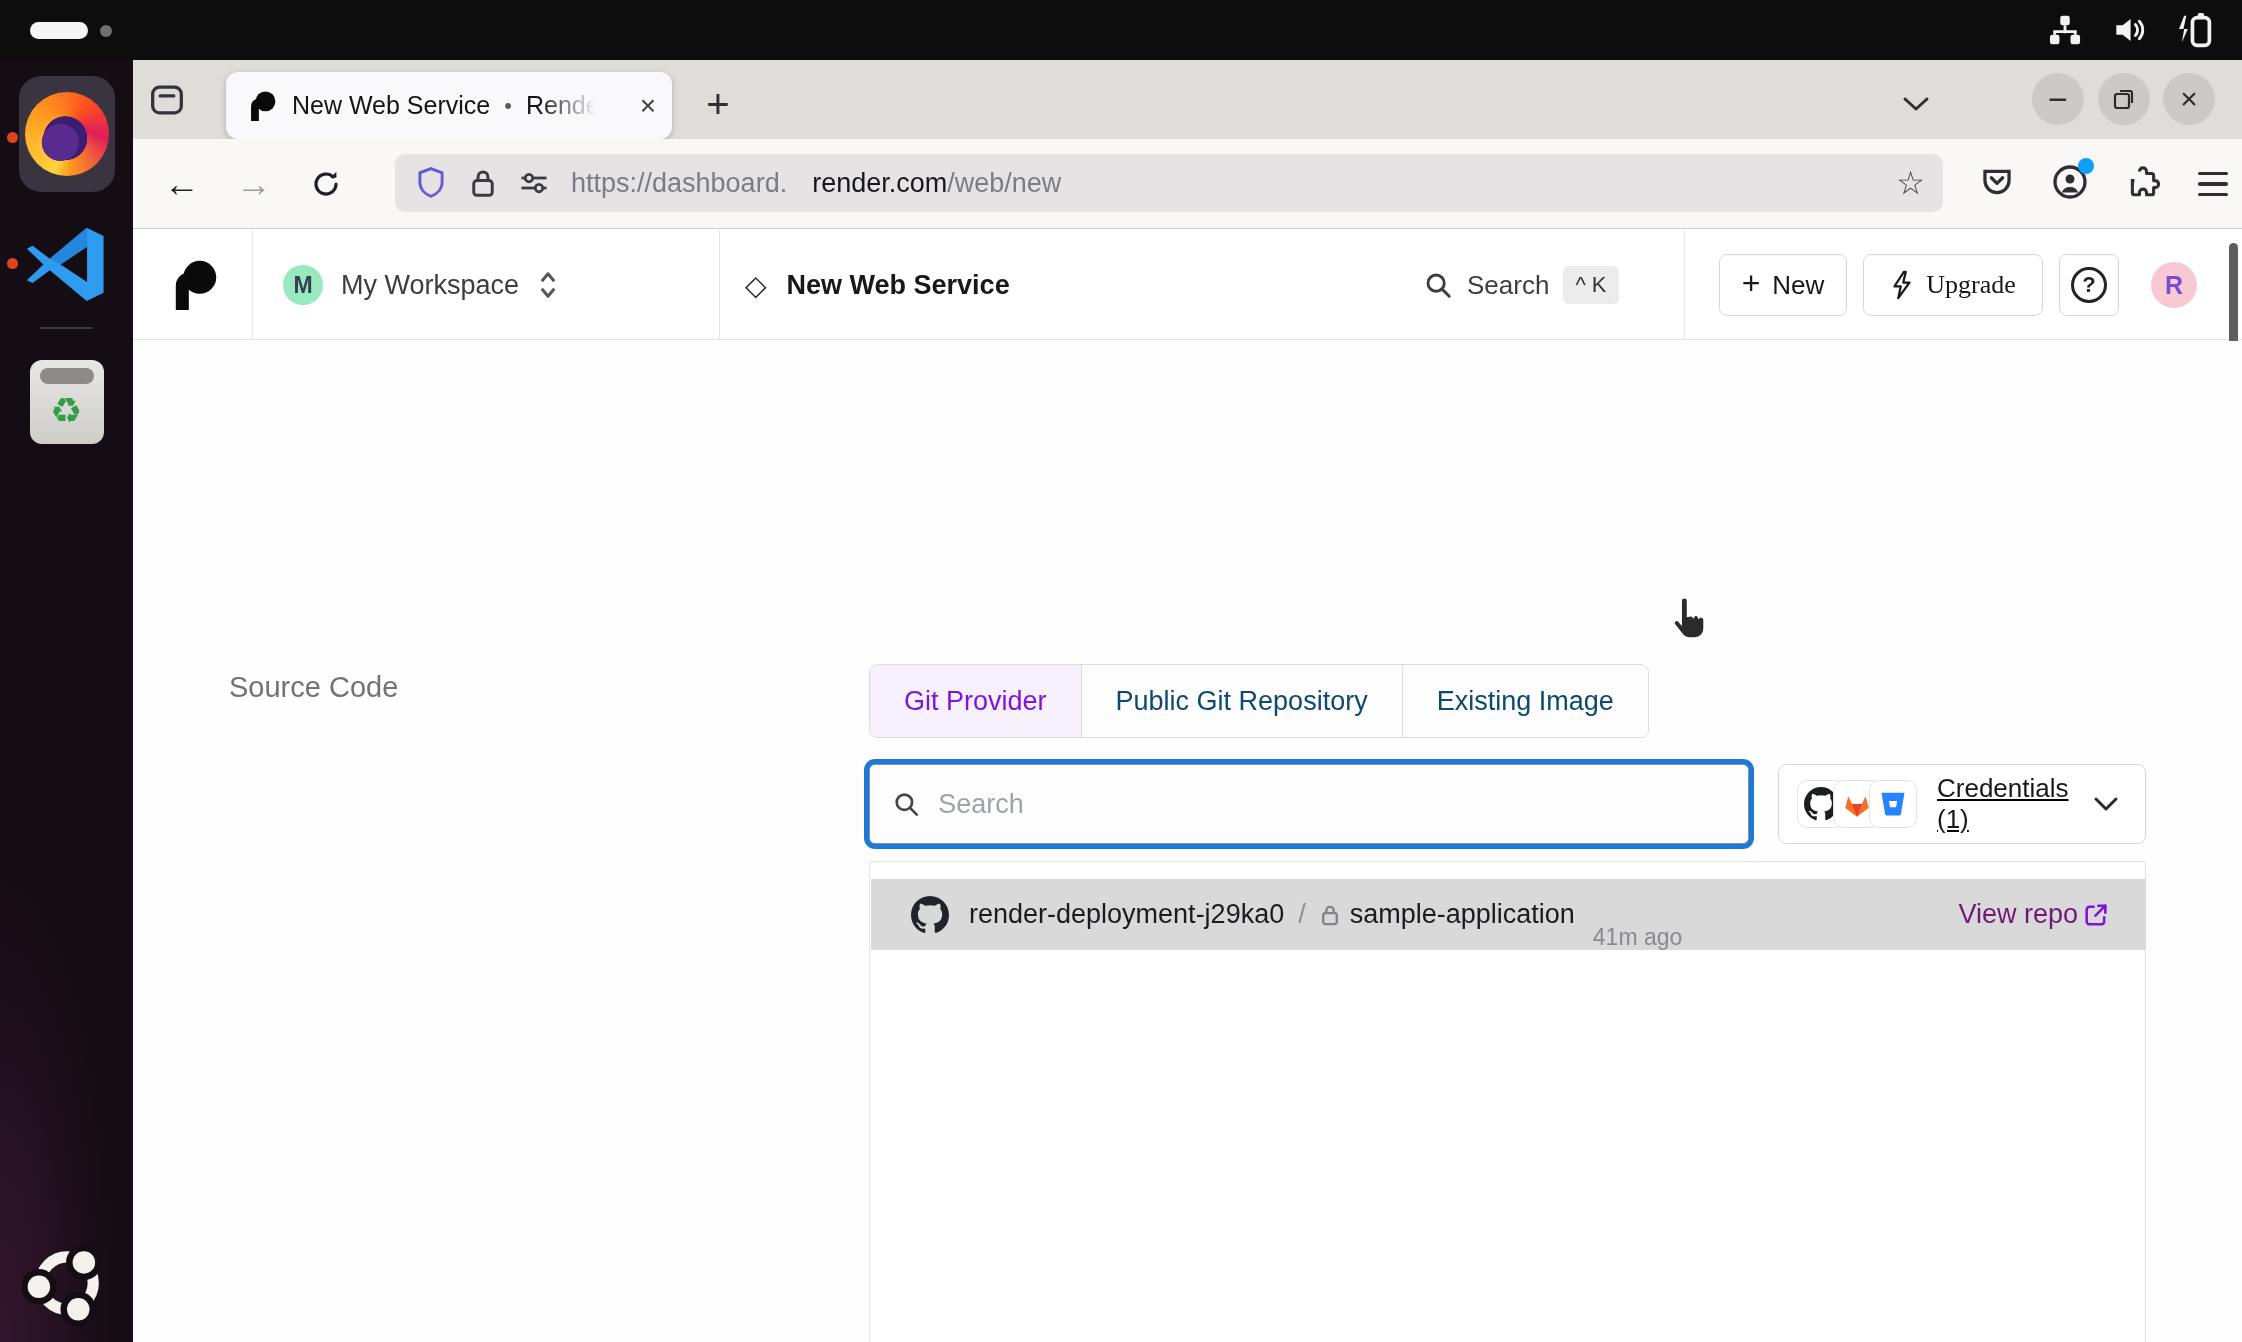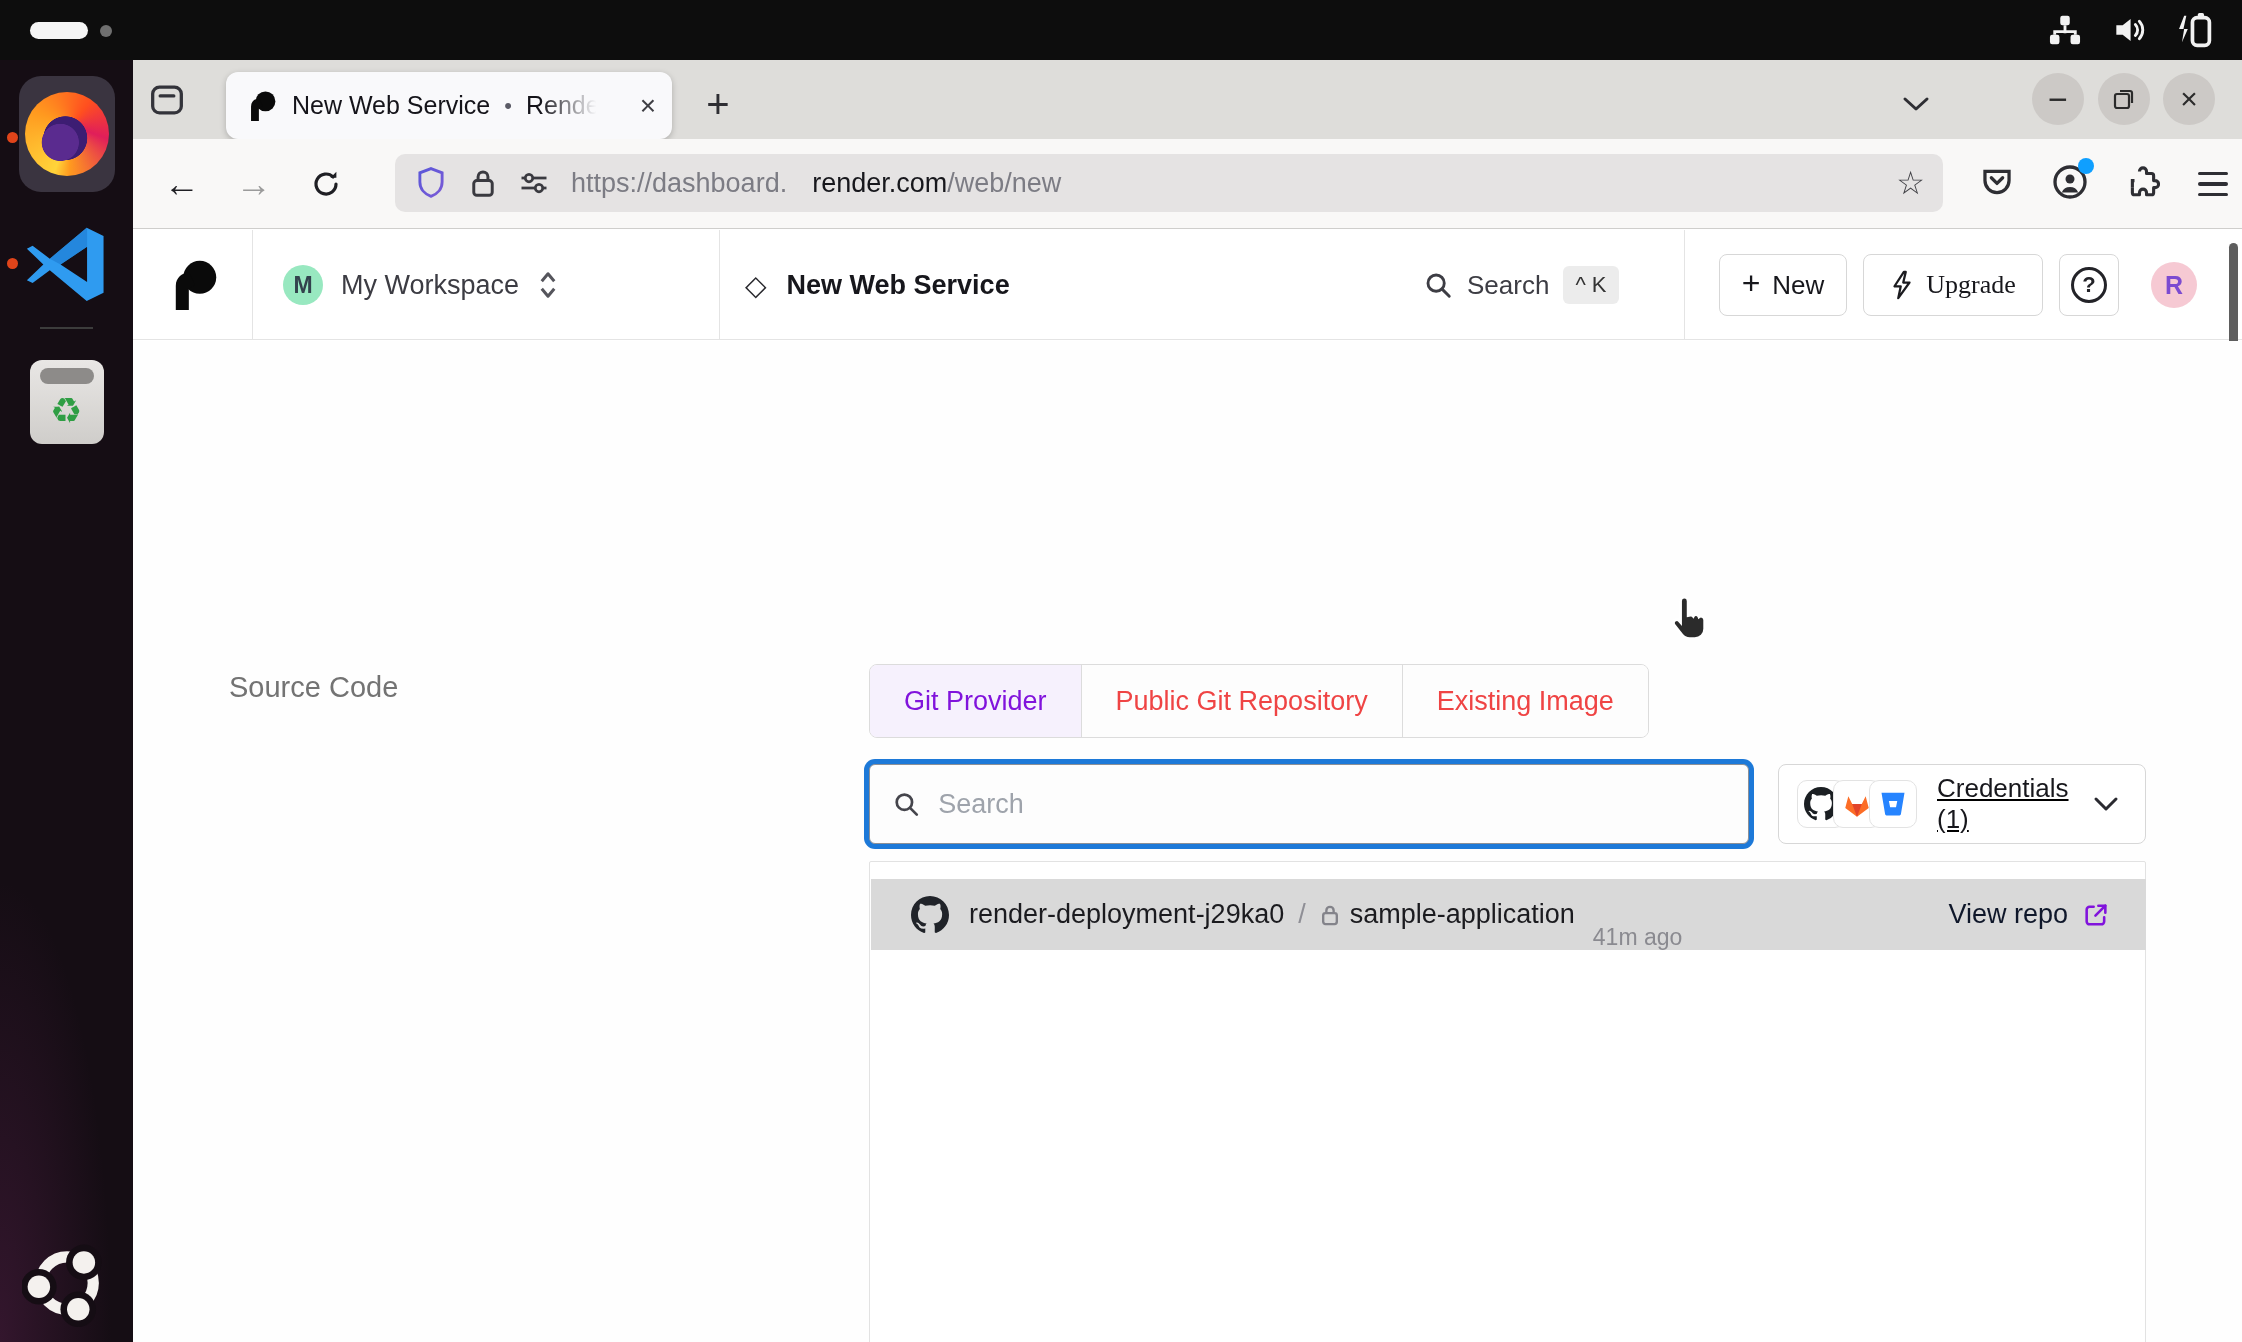--- a/index.html
+++ b/index.html
@@ -93,42 +93,42 @@
 
   
   .scroll-thumb { position:absolute; left:2096px; top:183px; width:9px; height:158px; border-radius:5px; background:#5e5e5e; }
 
   
   .page { position:absolute; left:0; top:281px; width:2109px; height:1001px; background:#fefefe; }
   .page-heading { position:absolute; left:96px; top:160px; font-size:57px; font-weight:700; letter-spacing:-1px; color:#121212; }
   .section-label { position:absolute; left:96px; top:330px; font-size:29px; font-weight:400; color:#737373; }
 
   .seg-tabs { position:absolute; left:736px; top:323px; height:74px; display:flex; border:1px solid #dcdcdc; border-radius:8px; background:#fdfdfd; overflow:hidden; }
-  .seg-tab { display:flex; align-items:center; padding:0 34px; font-size:27px; color:#ef4444; border-right:1px solid #dcdcdc; background:#fdfdfd; }
+  .seg-tab { display:flex; align-items:center; padding:0 34px; font-size:27px; color:#0c4a6e; border-right:1px solid #dcdcdc; background:#fdfdfd; }
   .seg-tab:last-child { border-right:none; }
   .seg-tab.active { color:#8113dc; background:#f6f1fd; }
 
   .repo-search { position:absolute; left:736px; top:423px; width:880px; height:80px; background:#fdfdfd; border:1px solid #8d9096; border-radius:6px; box-shadow:0 0 0 5px #1d79d8; display:flex; align-items:center; padding:0 22px; gap:18px; }
   .repo-search input { border:none; outline:none; background:transparent; font-size:27px; color:#17171c; width:100%; font-family:"Liberation Sans", sans-serif; }
   .repo-search input::placeholder { color:#9ea3ab; }
 
   .cred-btn { position:absolute; left:1645px; top:423px; width:368px; height:80px; border:1px solid #d7d7d7; border-radius:8px; background:#fff; display:flex; align-items:center; padding:0 26px 0 18px;text-decoration:underline; }
   .chip { width:48px; height:48px; border-radius:10px; background:#fff; border:1px solid #e3e3e3; display:flex; align-items:center; justify-content:center; }
   .chip + .chip { margin-left:-12px; }
   .cred-label { margin-left:20px; font-size:26px; color:#17171c; flex:1; }
 
   .repo-panel { position:absolute; left:736px; top:520px; width:1277px; height:486px; background:#fff; border:1px solid #e2e2e2; border-radius:2px; }
   .repo-row { position:absolute; left:1px; top:17px; width:1275px; height:71px; background:#d9d9d9; display:flex; align-items:center; padding:0 36px 0 40px; }
   .gh-ic { width:38px; height:38px; flex:0 0 auto; margin-right:20px; }
   .repo-owner { font-size:27px; color:#1b1b1f; }
   .repo-slash { font-size:27px; color:#8f8f96; margin:0 14px; }
   .repo-lock { margin-right:10px; display:flex; align-items:center; }
   .repo-name { font-size:27px; color:#1b1b1f; }
   .repo-time { font-size:23px; color:#8a8a90; margin-left:18px; flex:1;margin-top:46px; }
-  .view-repo { display:flex; align-items:center; gap:14px; font-size:27px; color:#0f172a; }
+  .view-repo { display:flex; align-items:center; gap:4px; font-size:27px; color:#701a75; }
 
   .cursor { position:absolute; left:1532px; top:252px; width:48px; height:52px; pointer-events:none; }
 </style>
 </head>
 <body>
 
 <div class="screen">
 
   <div class="sysbar">
     <div class="activities-pill"></div>

